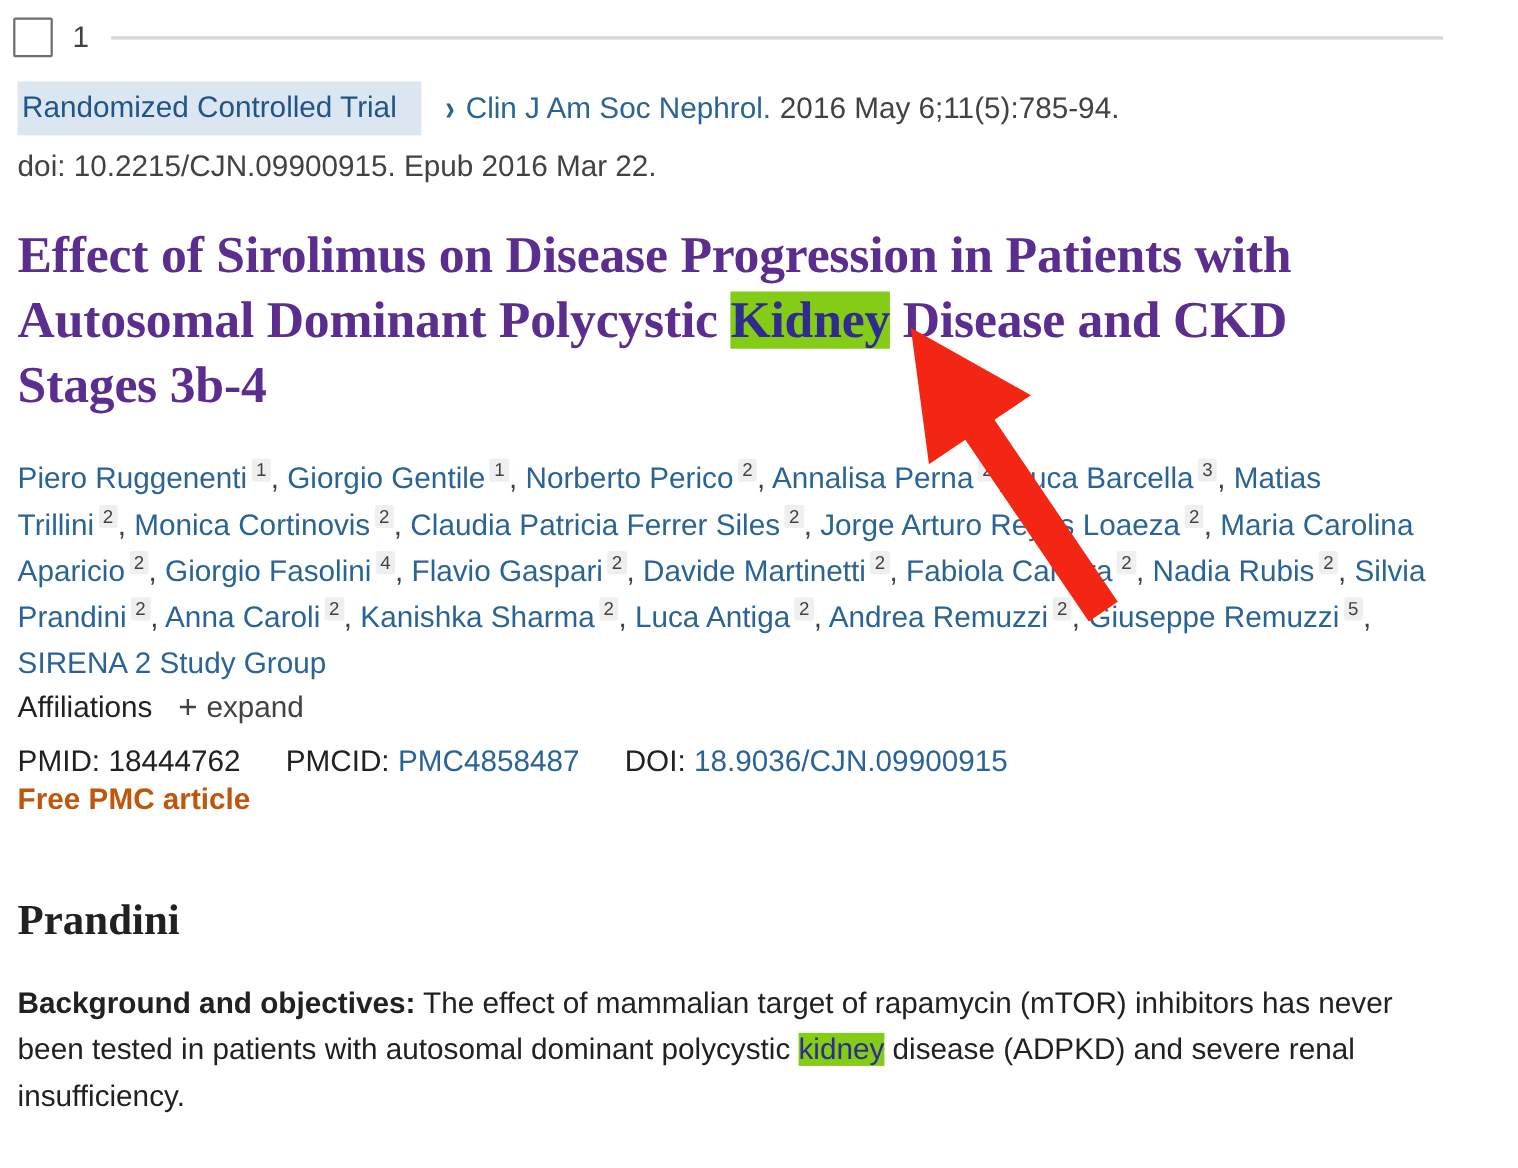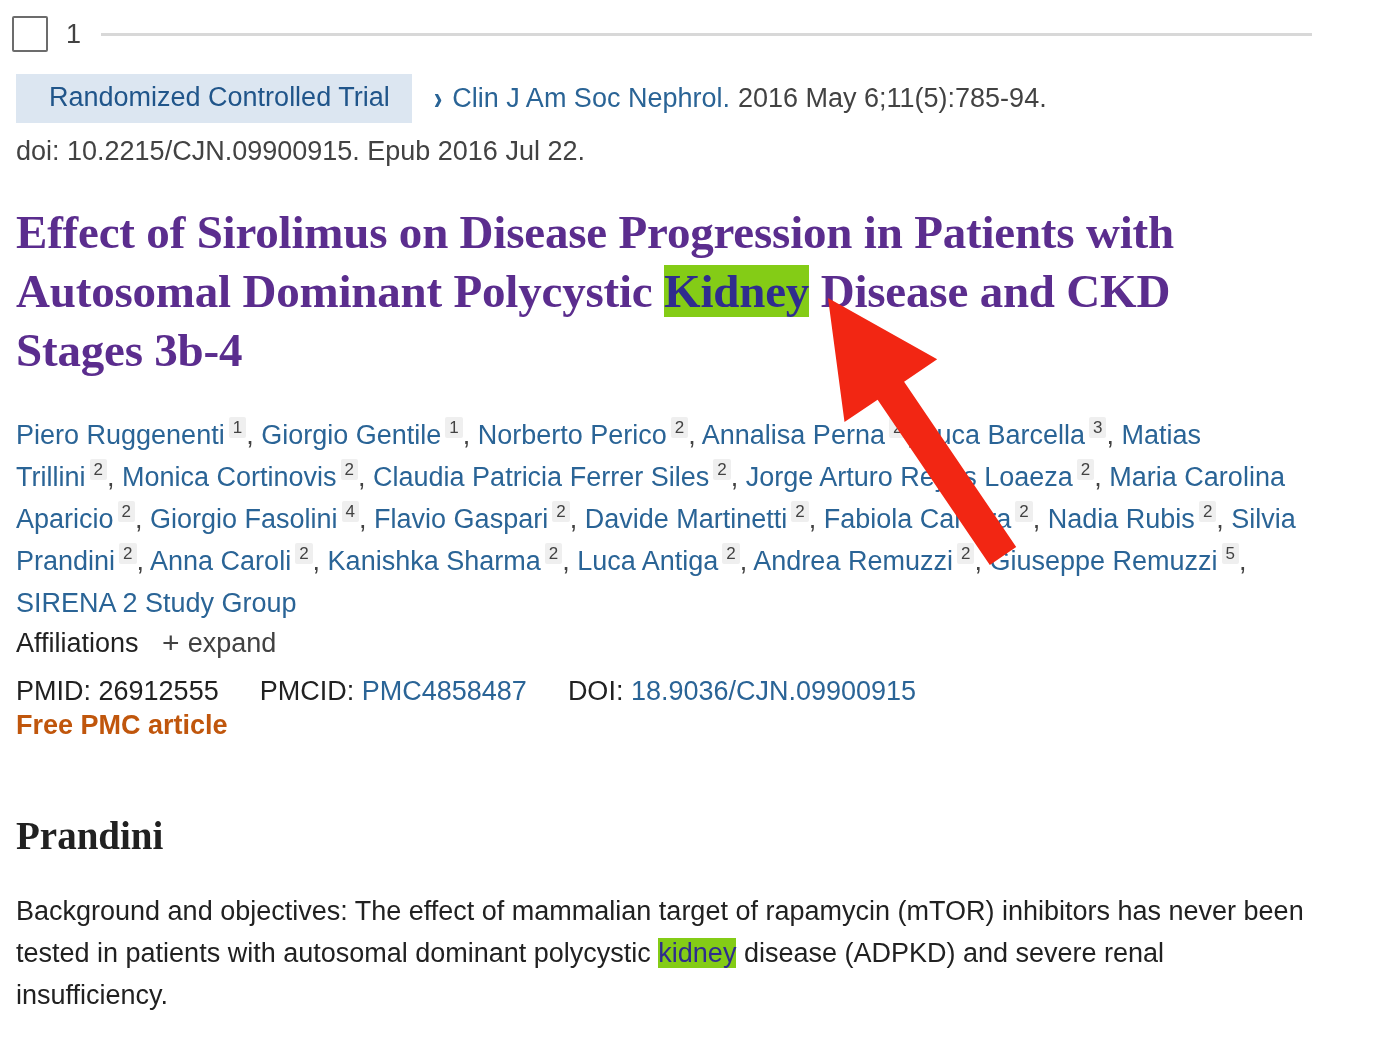--- a/index.html
+++ b/index.html
@@ -58,21 +58,21 @@
     display: flex;
     align-items: center;
     flex-wrap: nowrap;
     white-space: nowrap;
   }
   .pubtype-badge {
     background: #dce6f1;
     color: #20558a;
     font-size: 27px;
     line-height: 1;
-    padding: 10px 22px 12px 33px;
+    padding: 10px 22px 12px 4px;
     display: inline-block;
   }
   .chev {
     color: #2a6496;
     font-size: 26px;
     margin: 0 10px 0 22px;
     font-weight: 600;
     display: inline-block;
     transform: scaleY(1.25);
   }
@@ -185,21 +185,21 @@
     margin-top: 72px;
   }
   .abs-body {
     padding-left: 16px;
     margin-top: 32px;
     max-width: 1306px;
     font-size: 27px;
     line-height: 42px;
     color: #212121;
   }
-  .abs-body b { font-weight: normal; text-align: right; }
+  .abs-body b { font-weight: bold; text-align: right; }
 
   
   .arrow-overlay {
     position: absolute;
     left: 0;
     top: 0;
     width: 1380px;
     height: 1062px;
     pointer-events: none;
   }
@@ -213,37 +213,37 @@
   <div class="res-rule"></div>
 </div>
 
 <div class="cite-wrap">
   <div class="cite-line1">
     <span class="pubtype-badge">Randomized Controlled Trial</span>
     <span class="chev">›</span>
     <a class="journal-link" href="#">Clin J Am Soc Nephrol.</a>
     <span class="cite-rest">2016 May 6;11(5):785-94.</span>
   </div>
-  <div class="cite-line2">doi: 10.2215/CJN.09900915. Epub 2016 Jul 22.</div>
+  <div class="cite-line2">doi: 10.2215/CJN.09900915. Epub 2016 Mar 22.</div>
 </div>
 
 <h1 class="art-title">
   <span>Effect of Sirolimus on Disease Progression in Patients with Autosomal Dominant Polycystic </span><span class="hl">Kidney</span><span> Disease and CKD Stages 3b-4</span>
 </h1>
 
 <div class="authors" id="author-list"><a href="#">Piero Ruggenenti</a><sup>1</sup><span class="sep">, </span><a href="#">Giorgio Gentile</a><sup>1</sup><span class="sep">, </span><a href="#">Norberto Perico</a><sup>2</sup><span class="sep">, </span><a href="#">Annalisa Perna</a><sup>2</sup><span class="sep">, </span><a href="#">Luca Barcella</a><sup>3</sup><span class="sep">, </span><a href="#">Matias Trillini</a><sup>2</sup><span class="sep">, </span><a href="#">Monica Cortinovis</a><sup>2</sup><span class="sep">, </span><a href="#">Claudia Patricia Ferrer Siles</a><sup>2</sup><span class="sep">, </span><a href="#">Jorge Arturo Reyes Loaeza</a><sup>2</sup><span class="sep">, </span><a href="#">Maria Carolina Aparicio</a><sup>2</sup><span class="sep">, </span><a href="#">Giorgio Fasolini</a><sup>4</sup><span class="sep">, </span><a href="#">Flavio Gaspari</a><sup>2</sup><span class="sep">, </span><a href="#">Davide Martinetti</a><sup>2</sup><span class="sep">, </span><a href="#">Fabiola Carrara</a><sup>2</sup><span class="sep">, </span><a href="#">Nadia Rubis</a><sup>2</sup><span class="sep">, </span><a href="#">Silvia Prandini</a><sup>2</sup><span class="sep">, </span><a href="#">Anna Caroli</a><sup>2</sup><span class="sep">, </span><a href="#">Kanishka Sharma</a><sup>2</sup><span class="sep">, </span><a href="#">Luca Antiga</a><sup>2</sup><span class="sep">, </span><a href="#">Andrea Remuzzi</a><sup>2</sup><span class="sep">, </span><a href="#">Giuseppe Remuzzi</a><sup>5</sup><span class="sep">, </span><a href="#">SIRENA 2 Study Group</a></div>
 
 <div class="affil-row">
   <span class="affil-label">Affiliations</span>
   <span class="expand-btn"><span class="plusglyph">+</span><span>expand</span></span>
 </div>
 
 <div class="ids-row">
   <span>PMID:</span>
-  <span>26912555</span>
+  <span>18444762</span>
   <span class="ids-gap"></span>
   <span>PMCID:</span>
   <a href="#">PMC4858487</a>
   <span class="ids-gap"></span>
   <span>DOI:</span>
   <a href="#">18.9036/CJN.09900915</a>
 </div>
 
 <div class="free-pmc">Free PMC article</div>
 

